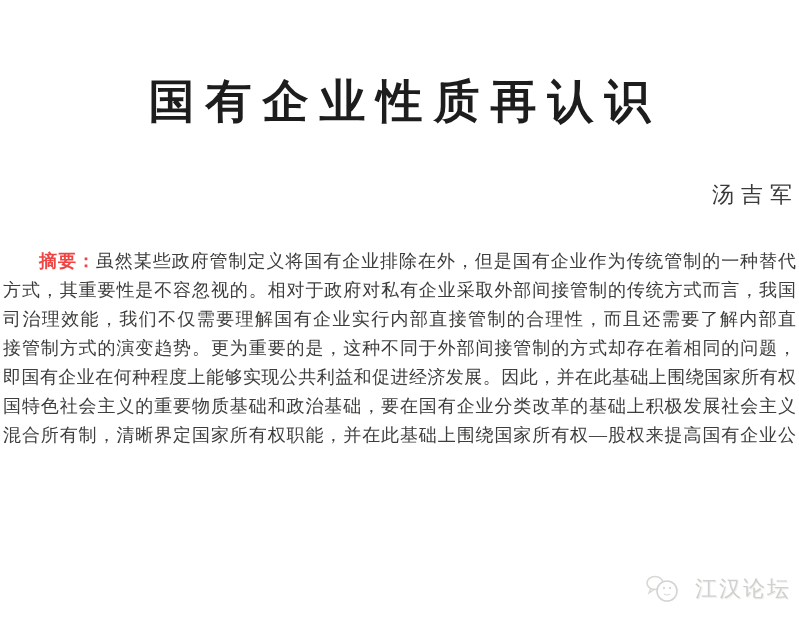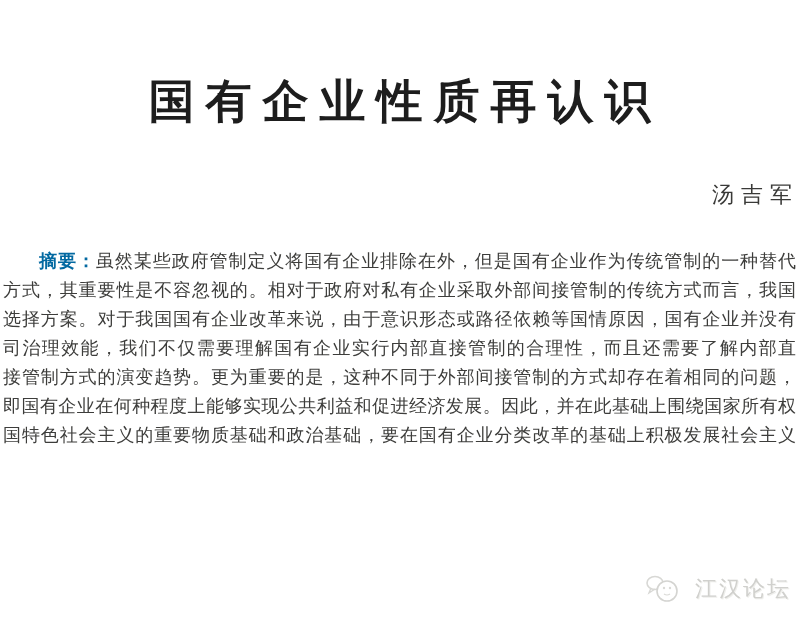--- a/index.html
+++ b/index.html
@@ -60,21 +60,21 @@
     overflow: hidden;
   }
   .abstract-line.first {
     padding-left: 36px; 
   }
   .abstract-line.last {
     text-align-last: left;
   }
   .abstract-label {
     font-weight: bold;
-    color: #0369a1;
+    color: #ef4444;
     font-family: Liberation Serif, serif;
   }
   .watermark {
     position: absolute;
     right: 8px;
     bottom: 18px;
     display: flex;
     align-items: center;
     gap: 14px;
     color: #d0d0cd;
@@ -97,25 +97,25 @@
 
   <h1 class="doc-title">国有企业性质再认识</h1>
 
   <div class="doc-author">汤吉军</div>
 
   <div class="abstract">
     <div class="abstract-line first">
       <span class="abstract-label">摘要：</span><span>虽然某些政府管制定义将国有企业排除在外，但是国有企业作为传统管制的一种替代</span>
     </div>
     <div class="abstract-line">方式，其重要性是不容忽视的。相对于政府对私有企业采取外部间接管制的传统方式而言，我国</div>
-    <div class="abstract-line">选择方案。对于我国国有企业改革来说，由于意识形态或路径依赖等国情原因，国有企业并没有</div>
     <div class="abstract-line">司治理效能，我们不仅需要理解国有企业实行内部直接管制的合理性，而且还需要了解内部直</div>
     <div class="abstract-line">接管制方式的演变趋势。更为重要的是，这种不同于外部间接管制的方式却存在着相同的问题，</div>
     <div class="abstract-line">即国有企业在何种程度上能够实现公共利益和促进经济发展。因此，并在此基础上围绕国家所有权</div>
     <div class="abstract-line">国特色社会主义的重要物质基础和政治基础，要在国有企业分类改革的基础上积极发展社会主义</div>
+    <div class="abstract-line">混合所有制，清晰界定国家所有权职能，并在此基础上围绕国家所有权—股权来提高国有企业公</div>
   </div>
 
   <div class="watermark">
     <span class="watermark-icon">
       <svg width="36" height="30" viewBox="0 0 36 30">
         <ellipse cx="10" cy="9" rx="8" ry="6.5" fill="none" stroke="#d8d8d5" stroke-width="1.6"></ellipse>
         <path d="M6 14 L4 19 L10 15" fill="none" stroke="#d8d8d5" stroke-width="1.4"></path>
         <circle cx="22" cy="17" r="10" fill="#ffffff" stroke="#d4d4d1" stroke-width="1.6"></circle>
         <circle cx="19" cy="14" r="1.2" fill="#dadad7"></circle>
         <circle cx="25" cy="14" r="1.2" fill="#dadad7"></circle>

